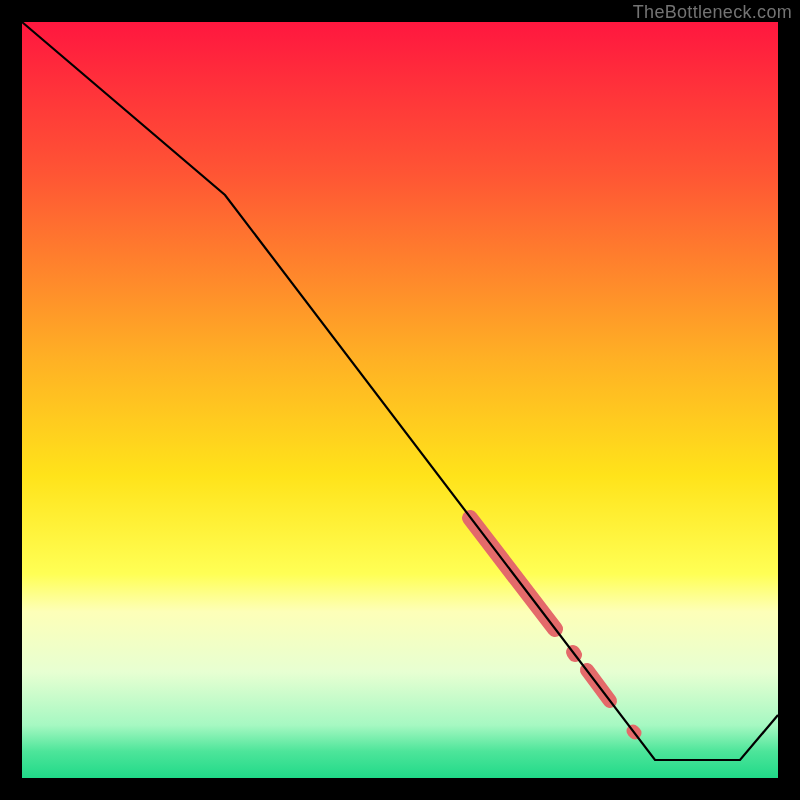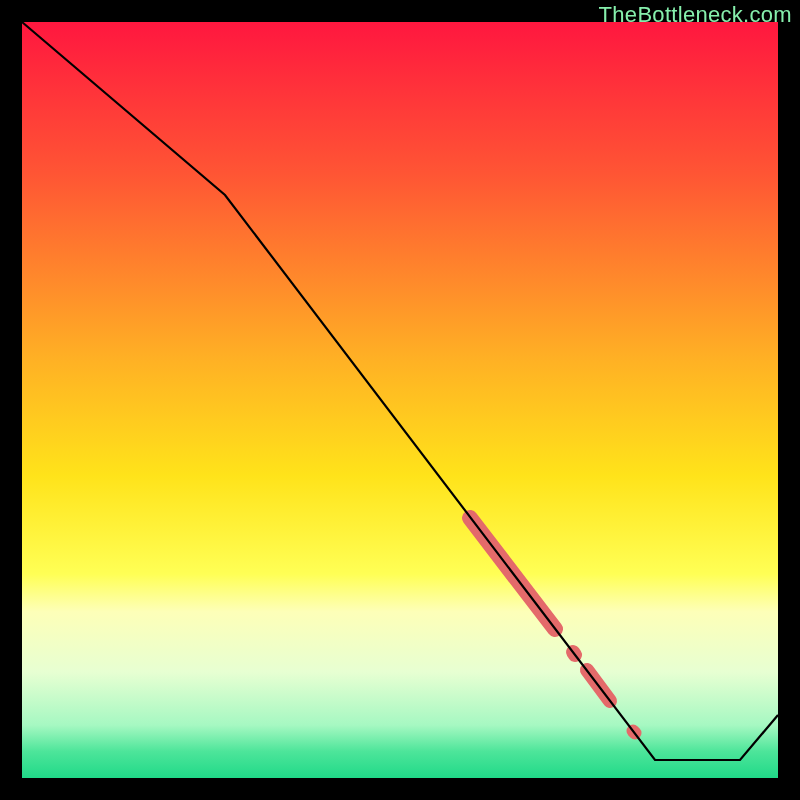--- a/index.html
+++ b/index.html
@@ -13,22 +13,22 @@
   .container {
     position: relative;
     width: 800px;
     height: 800px;
   }
   .watermark {
     position: absolute;
     top: 2px;
     right: 8px;
     font-family: Arial, Helvetica, sans-serif;
-    font-size: 22px;
-    color: #86efac;
+    font-size: 18px;
+    color: #737373;
     font-weight: 500;
     letter-spacing: 0.3px;
   }
   svg {
     position: absolute;
     left: 0;
     top: 0;
   }
 </style>
 </head>

